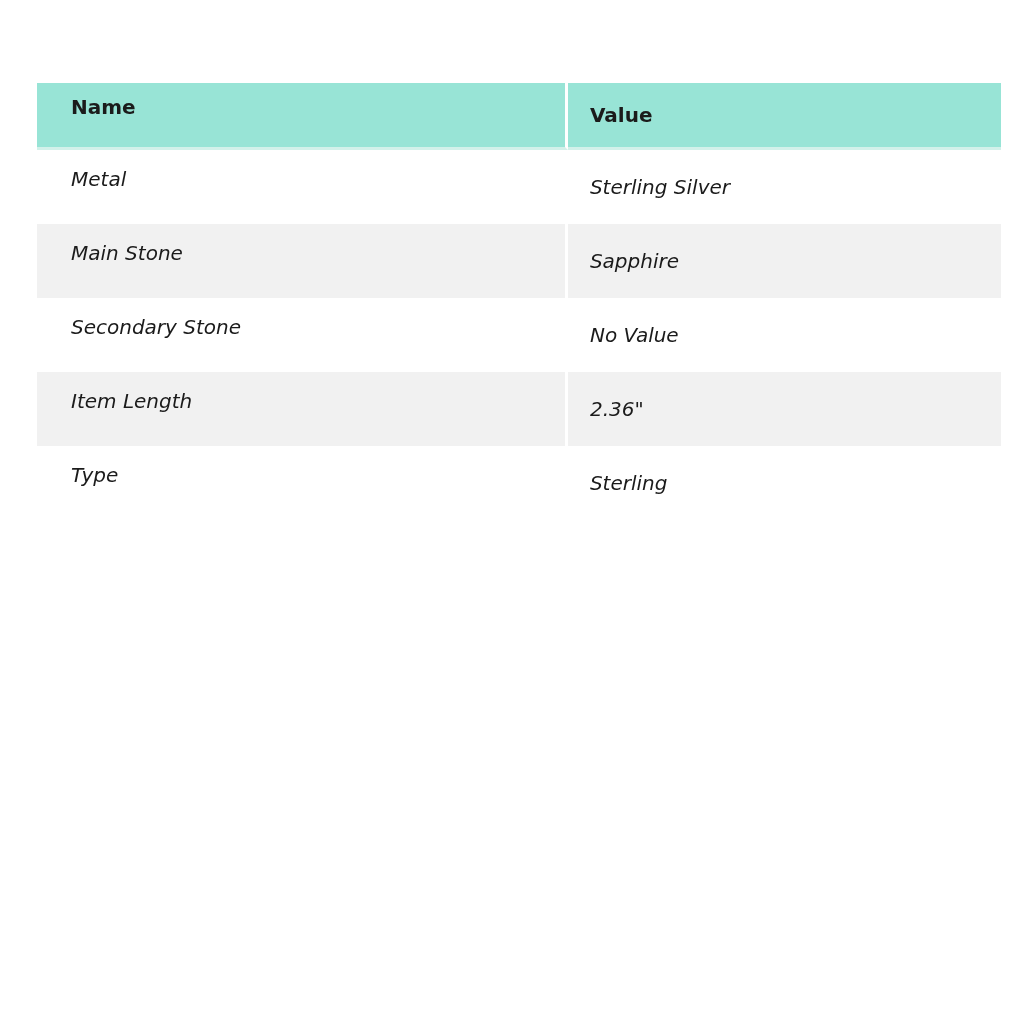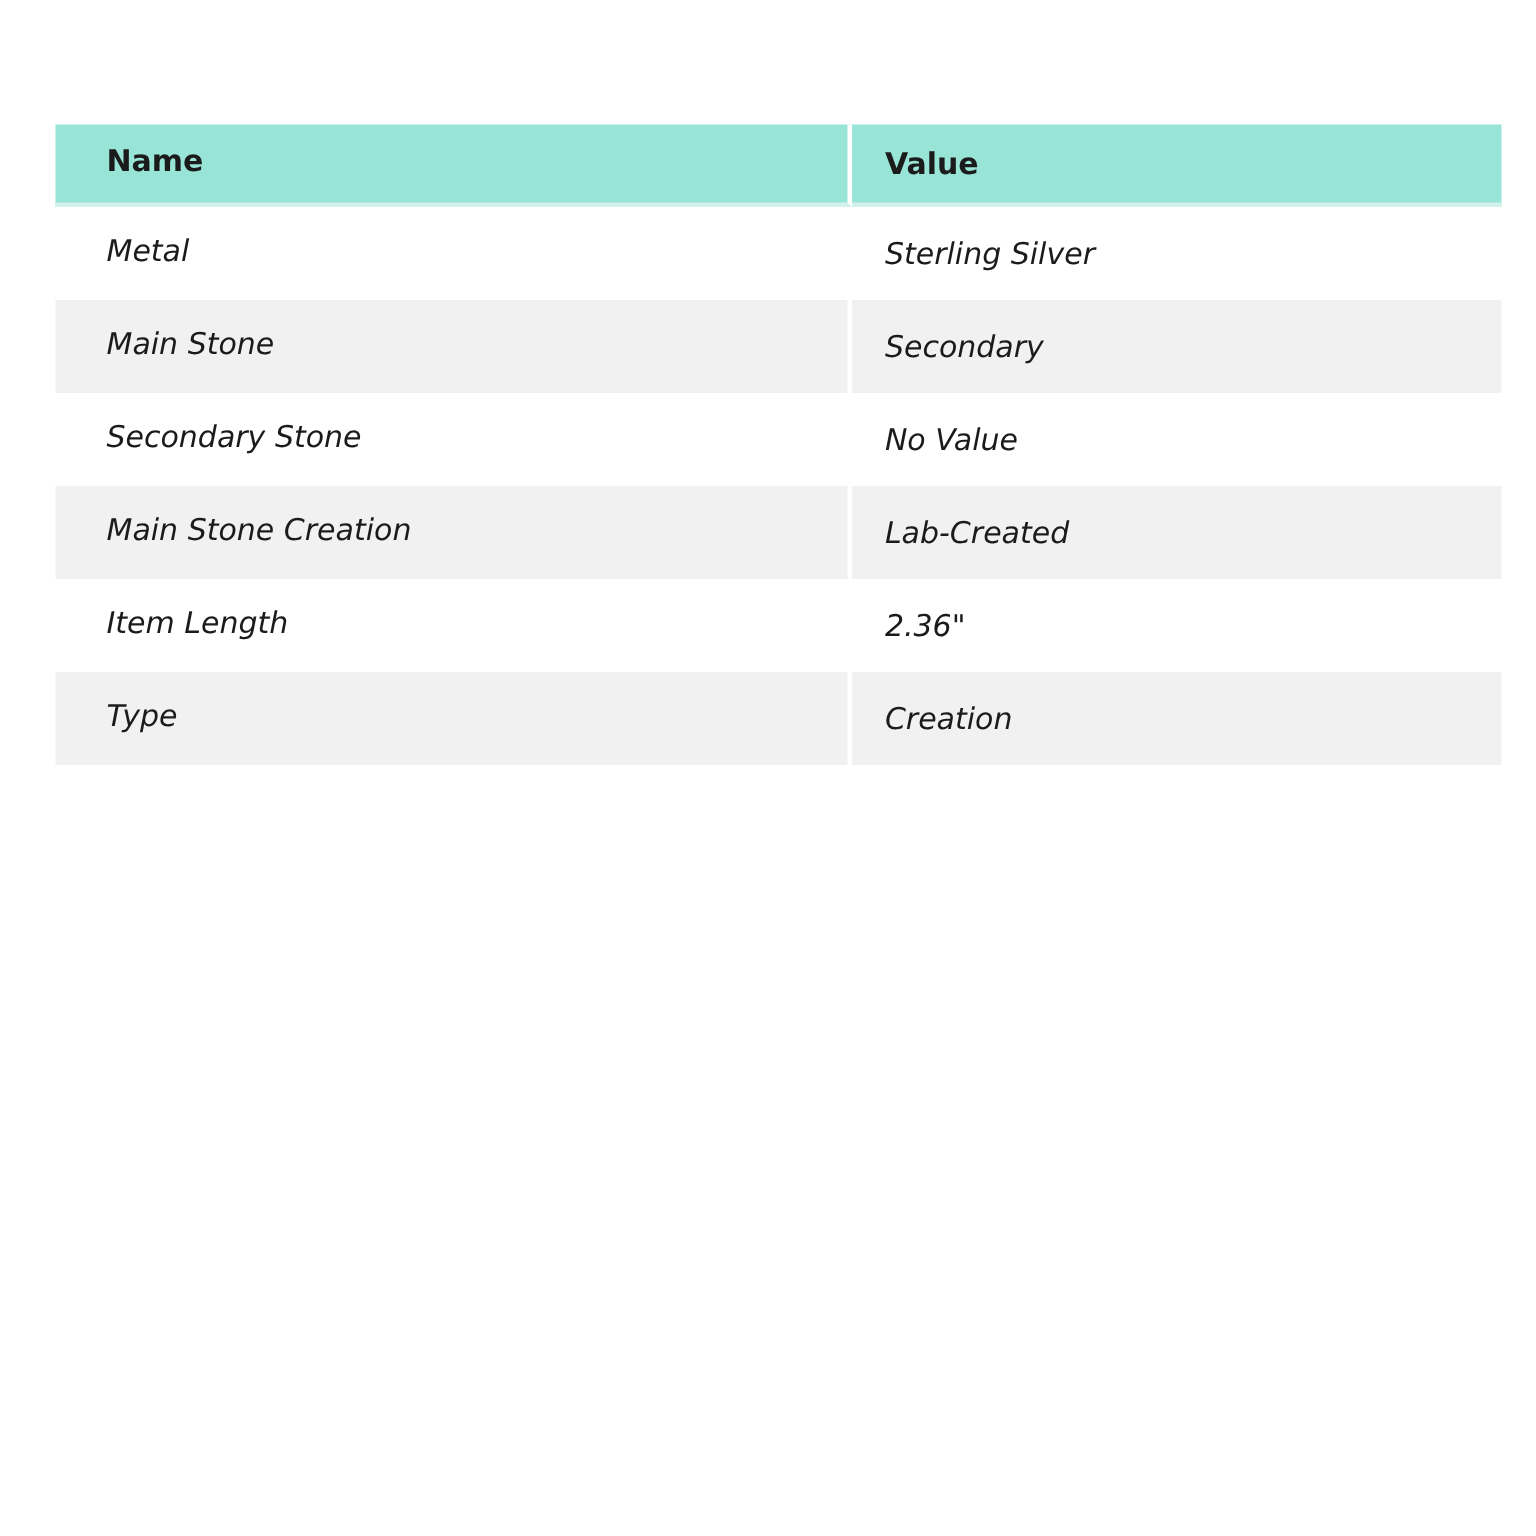--- a/index.html
+++ b/index.html
@@ -37,21 +37,21 @@
     background: var(--header-bg, #98e4d6);
     height: 48px;
     font-weight: 700;
     border-bottom: 3px solid var(--header-border, #d2f1ea);
   }
   
   .spec-table th:first-child,
   .spec-table td:first-child {
     width: 50.2%;
     border-right: 3px solid #ffffff;
-    padding: 0 10px 4px 34px;
+    padding: 0 10px 16px 34px;
   }
   .spec-table th:last-child,
   .spec-table td:last-child {
     padding: 0 7px 0 22px;
   }
   
   .spec-table tbody td {
     height: 58px;
     background: #ffffff;
     font-style: italic;
@@ -70,32 +70,28 @@
       <th>Value</th>
     </tr>
   </thead>
   <tbody>
     <tr>
       <td>Metal</td>
       <td>Sterling Silver</td>
     </tr>
     <tr>
       <td>Main Stone</td>
-      <td>Secondary</td>
+      <td>Sapphire</td>
     </tr>
     <tr>
       <td>Secondary Stone</td>
       <td>No Value</td>
-    </tr>
-    <tr>
-      <td>Main Stone Creation</td>
-      <td>Lab-Created</td>
     </tr>
     <tr>
       <td>Item Length</td>
       <td>2.36"</td>
     </tr>
     <tr>
       <td>Type</td>
-      <td>Creation</td>
+      <td>Sterling</td>
     </tr>
   </tbody>
 </table>
 
 </body></html>

